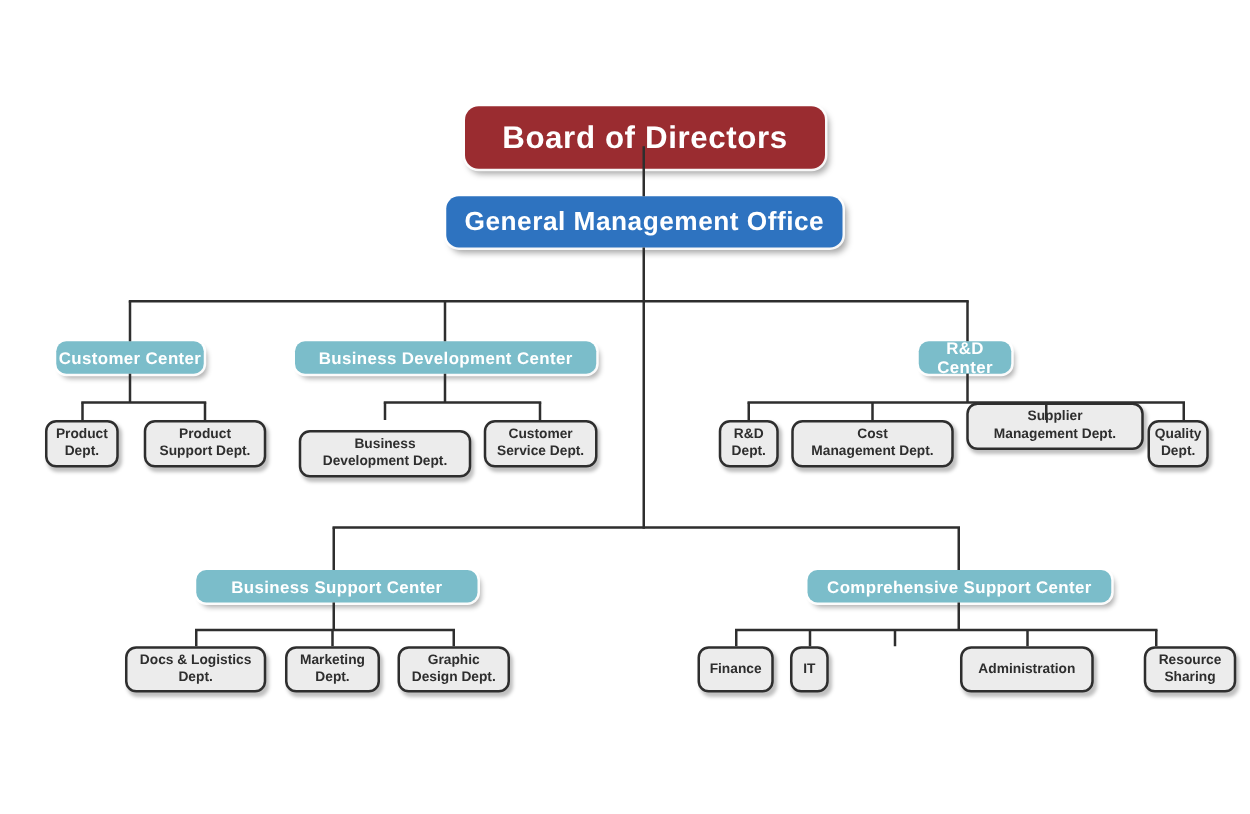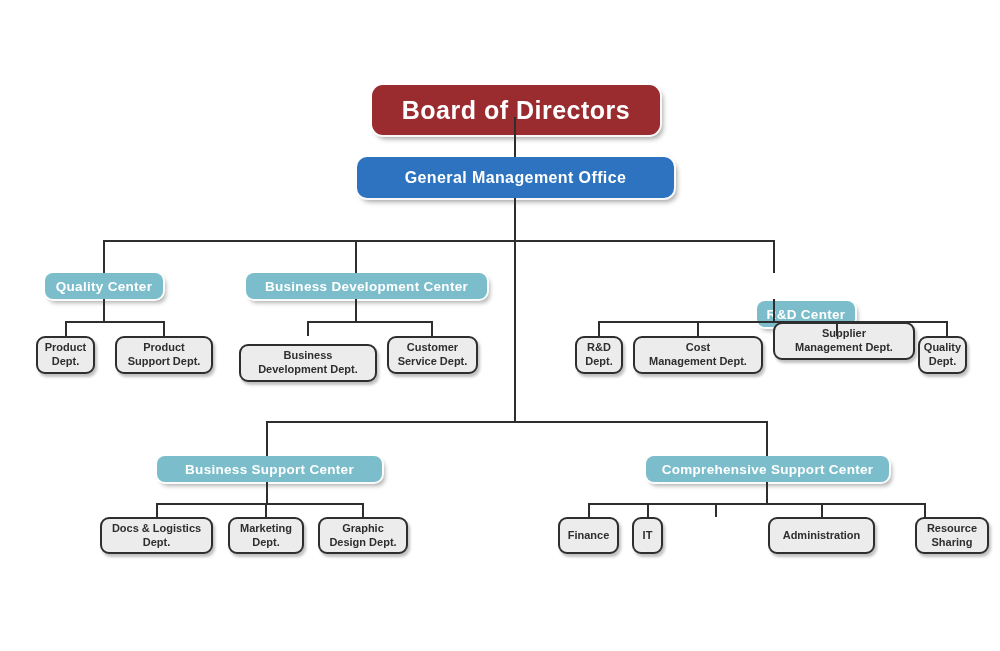--- a/index.html
+++ b/index.html
@@ -31,21 +31,21 @@
     font-size: 25px;
     font-weight: bold;
     letter-spacing: 0.5px;
     box-shadow: 0 0 0 2px rgba(255,255,255,0.9), 3px 4px 5px rgba(0,0,0,0.35);
     margin-top: 18px;
   }
   .box-blue {
     background: var(--management-bg, #2e73c0);
     color: var(--text-light, #ffffff);
     border-radius: 10px;
-    font-size: 16px;
+    font-size: 21px;
     font-weight: bold;
     letter-spacing: 0.4px;
     box-shadow: 0 0 0 2px rgba(255,255,255,0.9), 3px 4px 5px rgba(0,0,0,0.35);
   }
   .box-teal {
     background: var(--center-bg, #7bbdca);
     color: var(--text-light, #ffffff);
     border-radius: 8px;
     font-size: 13.5px;
     font-weight: bold;
@@ -71,23 +71,23 @@
   .line.h { height: 2px; }
 </style>
 </head>
 <body>
 
 <div id="canvas">
 
   <div class="node box-red" style="left:372px; top:67px; width:288px; height:50px;">Board of Directors</div>
   <div class="node box-blue" style="left:357px; top:157px; width:317px; height:41px;">General Management Office</div>
 
-  <div class="node box-teal" style="left:45px;  top:273px; width:118px; height:26px;">Quality Center</div>
-  <div class="node box-teal" style="left:236px; top:273px; width:241px; height:26px;margin-left:10px;">Business Development Center</div>
-  <div class="node box-teal" style="left:757px; top:273px; width:98px;  height:26px;margin-top:28px;">R&amp;D Center</div>
+  <div class="node box-teal" style="left:45px;  top:273px; width:118px; height:26px;">Customer Center</div>
+  <div class="node box-teal" style="left:236px; top:273px; width:241px; height:26px;">Business Development Center</div>
+  <div class="node box-teal" style="left:735px; top:273px; width:74px;  height:26px;">R&amp;D Center</div>
   <div class="node box-teal" style="left:157px; top:456px; width:225px; height:26px;">Business Support Center</div>
   <div class="node box-teal" style="left:646px; top:456px; width:243px; height:26px;">Comprehensive Support Center</div>
 
   <div class="node box-dept" style="left:36px;  top:336px; width:59px;  height:38px;">Product
 Dept.</div>
   <div class="node box-dept" style="left:115px; top:336px; width:98px;  height:38px;">Product
 Support Dept.</div>
   <div class="node box-dept" style="left:239px; top:344px; width:138px; height:38px;">Business
 Development Dept.</div>
   <div class="node box-dept" style="left:387px; top:336px; width:91px;  height:38px;">Customer

